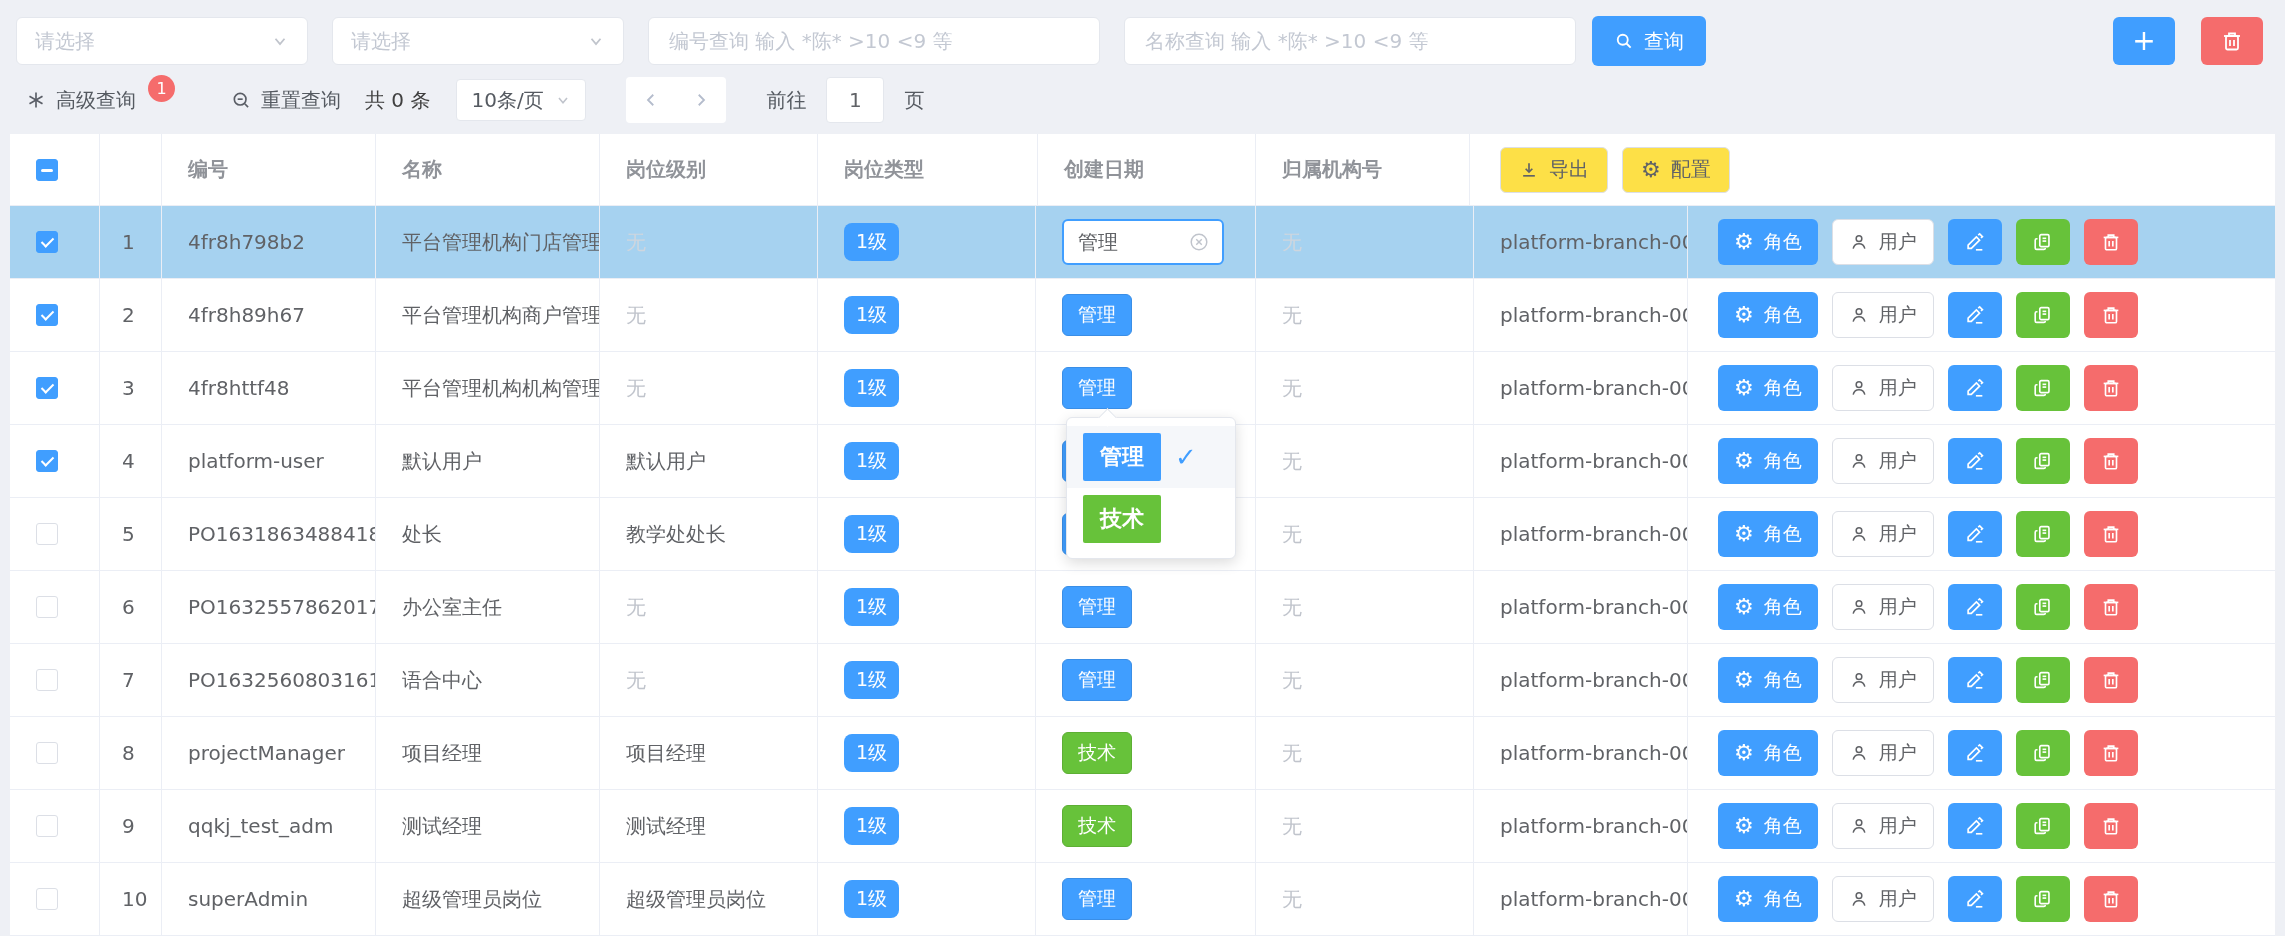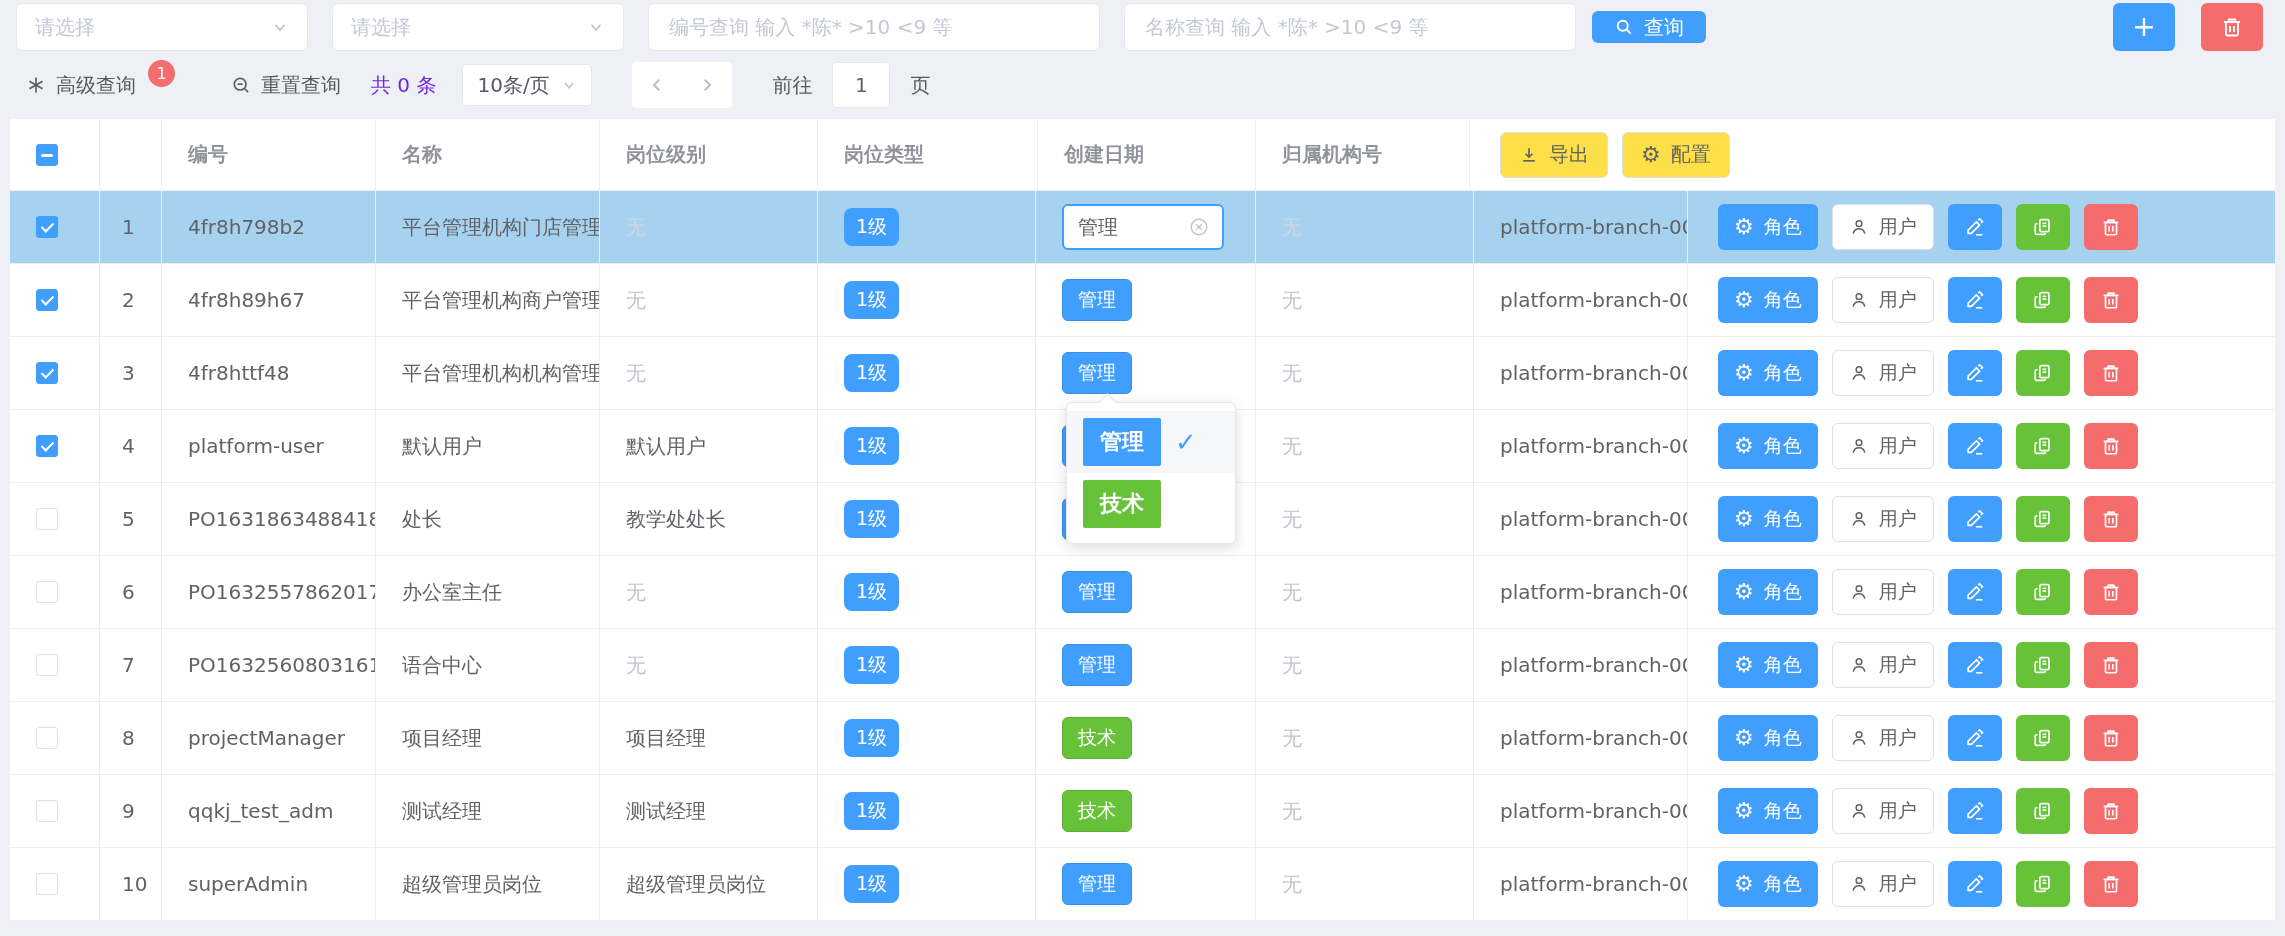--- a/index.html
+++ b/index.html
@@ -6,48 +6,48 @@
   html,body { margin:0; padding:0; }
   body {
     width:2285px; height:936px; overflow:hidden;
     background:#eef0f5;
     font-family:"DejaVu Sans","Liberation Sans",sans-serif;
     font-size:20px; color:#606266;
   }
   svg { display:block; }
 
   
-  .filter-bar { display:flex; align-items:center; padding:3px 16px 6px 16px; gap:24px; }
+  .filter-bar { display:flex; align-items:center; padding:16px 16px 6px 16px; gap:24px; }
   .control {
     background:#fff; border:1px solid #e4e7ed; border-radius:6px; height:48px;
     display:flex; align-items:center; padding:0 18px;
   }
   .sel { width:292px; justify-content:space-between; cursor:pointer; }
   .sel .ph { color:#c3c8d2; }
   .inp { width:452px; }
   .inp input { border:none; outline:none; width:100%; font:inherit; color:#606266; background:transparent; }
   .inp input::placeholder { color:#c3c8d2; }
   .btn { border:none; cursor:pointer; font:inherit; display:flex; align-items:center; justify-content:center; gap:10px; border-radius:6px; }
   .btn-primary { background:#409eff; color:#fff; }
   .btn-danger  { background:#f56c6c; color:#fff; }
-  .search-btn { height:32px; padding:0 22px; margin-left:-8px;text-align:center; }
+  .search-btn { height:50px; padding:0 22px; margin-left:-8px;text-align:center; }
   .top-actions { margin-left:auto; display:flex; gap:26px; padding-right:6px; }
   .sq-btn { width:62px; height:48px; }
   .plus-glyph { font-size:28px; font-weight:400; line-height:1; }
 
   
   .toolbar { display:flex; align-items:center; padding:10px 16px 16px 26px; height:62px; }
   .tool-link { display:flex; align-items:center; gap:10px; color:#555a61; cursor:pointer; }
   .num-badge {
     background:#f56c6c; color:#fff; min-width:27px; height:27px; border-radius:14px;
     font-size:16px; display:flex; align-items:center; justify-content:center;
     transform:translateY(-12px); margin-left:2px; padding:0 4px;
   }
   .reset-link { margin-left:56px; }
-  .total-text { margin-left:30px; color:#6d28d9; }
+  .total-text { margin-left:24px; color:#404040; }
   .page-size {
     margin-left:26px; width:130px; height:42px; background:#fff; border:1px solid #e4e7ed;
     border-radius:4px; display:flex; align-items:center; justify-content:space-between;
     padding:0 14px; cursor:pointer; color:#555a61;
   }
   .pager { margin-left:40px; width:100px; height:46px; background:#fff; border-radius:4px;
     display:flex; align-items:center; justify-content:space-around; }
   .pg-arrow { cursor:pointer; }
   .goto { margin-left:40px; display:flex; align-items:center; gap:20px; color:#555a61; }
   .goto-input { width:58px; height:46px; border:1px solid #e4e7ed; border-radius:4px;

